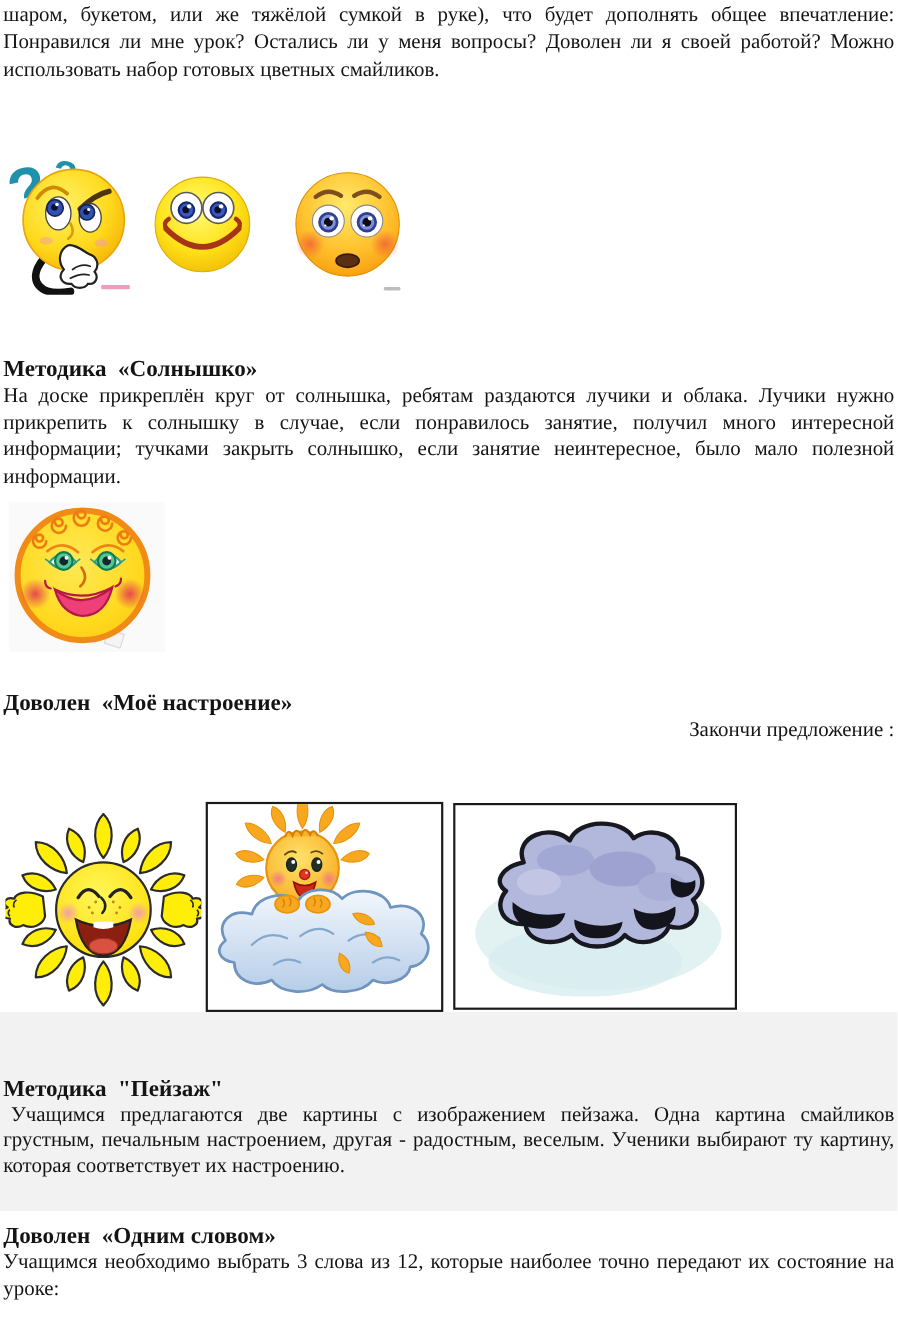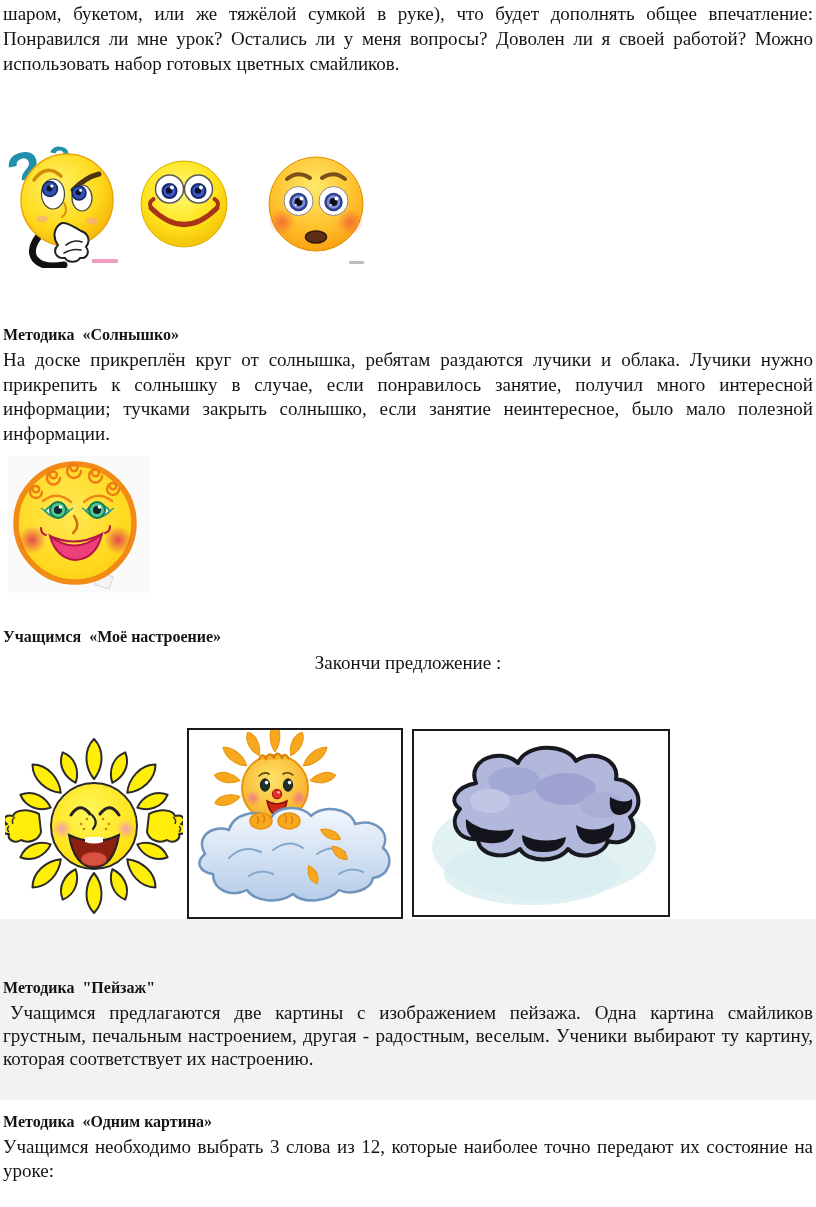--- a/index.html
+++ b/index.html
@@ -2,35 +2,35 @@
 <html lang="ru"><head>
 <meta charset="utf-8">
 <style>
   html,body { margin:0; padding:0; background:#ffffff; }
   .page {
     width:816px; height:1207px; overflow:hidden; position:relative;
     background:#ffffff; color:#141414;
     font-family:"Liberation Serif","DejaVu Serif",serif;
   }
   p { margin:0; font-size:19px; line-height:25px; text-align:justify; }
-  h2 { margin:0; font-size:16px; line-height:26px; font-weight:bold; white-space:pre-wrap; }
+  h2 { margin:0; font-size:21px; line-height:26px; font-weight:bold; white-space:pre-wrap; }
   .sec { padding:0 3px; }
   #s-intro { padding:1px 3px 0 3px; }
   .smiley-row { margin-top:57px; height:135px; padding-left:6px; display:flex; align-items:flex-start; position:relative; }
   .smiley-row svg { display:block; }
   #smiley2 { margin-left:21px; margin-top:15px; }
   #smiley3 { margin-left:37px; margin-top:13px; }
   .wm { position:absolute; border-radius:1px; }
   .wm-pink { left:92px; top:126px; width:26px; height:4px; background:#ec79a8; opacity:.75; }
   .wm-gray { left:349px; top:128px; width:15px; height:3px; background:#9a9a9a; opacity:.65; }
   #s-sun { margin-top:54px; }
   #s-sun p { line-height:24.5px; }
   #pillow { margin-top:10px; margin-left:8px; width:142px; height:137px; }
   #s-mood { margin-top:27px; }
-  #s-mood p { text-align:center; line-height:26px; white-space:pre-wrap; }
+  #s-mood p { text-align:right; line-height:26px; white-space:pre-wrap; }
   .weather-row { margin-top:50px; padding-left:5px; display:flex; align-items:flex-start; }
   .imgbox { border:2px solid #1a1a1a; background:#ffffff; }
   #box-suncloud { margin-left:4px; margin-top:2px; width:212px; height:187px; }
   #box-darkcloud { margin-left:9px; margin-top:3px; width:254px; height:184px; }
   #laughing-sun { margin-top:3px; }
   .gray-band { height:181px; box-sizing:border-box; padding:56px 3px 0 3px; background:#f2f2f2; }
   .gray-band p { line-height:23px; text-indent:7px; }
   #s-oneword { margin-top:9px; }
   #s-oneword p { line-height:24px; }
   svg { shape-rendering:geometricPrecision; }
@@ -171,21 +171,21 @@
     <circle cx="89" cy="54" r="4" fill="#15262e"></circle>
       <circle cx="91.5" cy="51" r="1.8" fill="#fff"></circle>
     <path d="M37,55 l-4,-3 M61,55 l4,-3 M78,55 l-4,-3 M102,55 l4,-3" stroke="#2f9f7f" stroke-width="1.5"></path>
     <path d="M66,60 q7,10 -1,17" stroke="#cf6d10" stroke-width="2.4" fill="none" stroke-linecap="round"></path>
     <path d="M42,80 Q67,100 94,78 Q88,103 67,104 Q48,102 42,80 Z" fill="#ef3f78" stroke="#b5174a" stroke-width="2"></path>
     <path d="M42,80 Q67,92 94,78" stroke="#b5174a" stroke-width="2" fill="none"></path>
     <path d="M38,79 q-5,-1 -5,-7 M97,77 q5,-1 5,-7" stroke="#b5174a" stroke-width="2" fill="none" stroke-linecap="round"></path>
   </svg>
 
   <section class="sec" id="s-mood">
-    <h2>Учащимся  «Моё настроение»</h2>
+    <h2>Доволен  «Моё настроение»</h2>
     <p>Закончи предложение :</p>
   </section>
 
   <div class="weather-row">
 
     <svg id="laughing-sun" width="178" height="190" viewBox="0 0 178 190">
       <defs>
         <radialGradient id="gls" cx="45%" cy="35%" r="75%">
           <stop offset="0%" stop-color="#fff75a"></stop>
             <stop offset="100%" stop-color="#ffdb00"></stop>
@@ -319,17 +319,17 @@
   </div>
 
   <div class="gray-band">
     <section>
       <h2>Методика  "Пейзаж"</h2>
       <p>Учащимся предлагаются две картины с изображением пейзажа. Одна картина смайликов грустным, печальным настроением, другая - радостным, веселым. Ученики выбирают ту картину, которая соответствует их настроению.</p>
     </section>
   </div>
 
   <section class="sec" id="s-oneword">
-    <h2>Методика  «Одним картина»</h2>
+    <h2>Доволен  «Одним словом»</h2>
     <p>Учащимся необходимо выбрать 3 слова из 12, которые наиболее точно передают их состояние на уроке:</p>
   </section>
 
 </div>
 
 </body></html>

